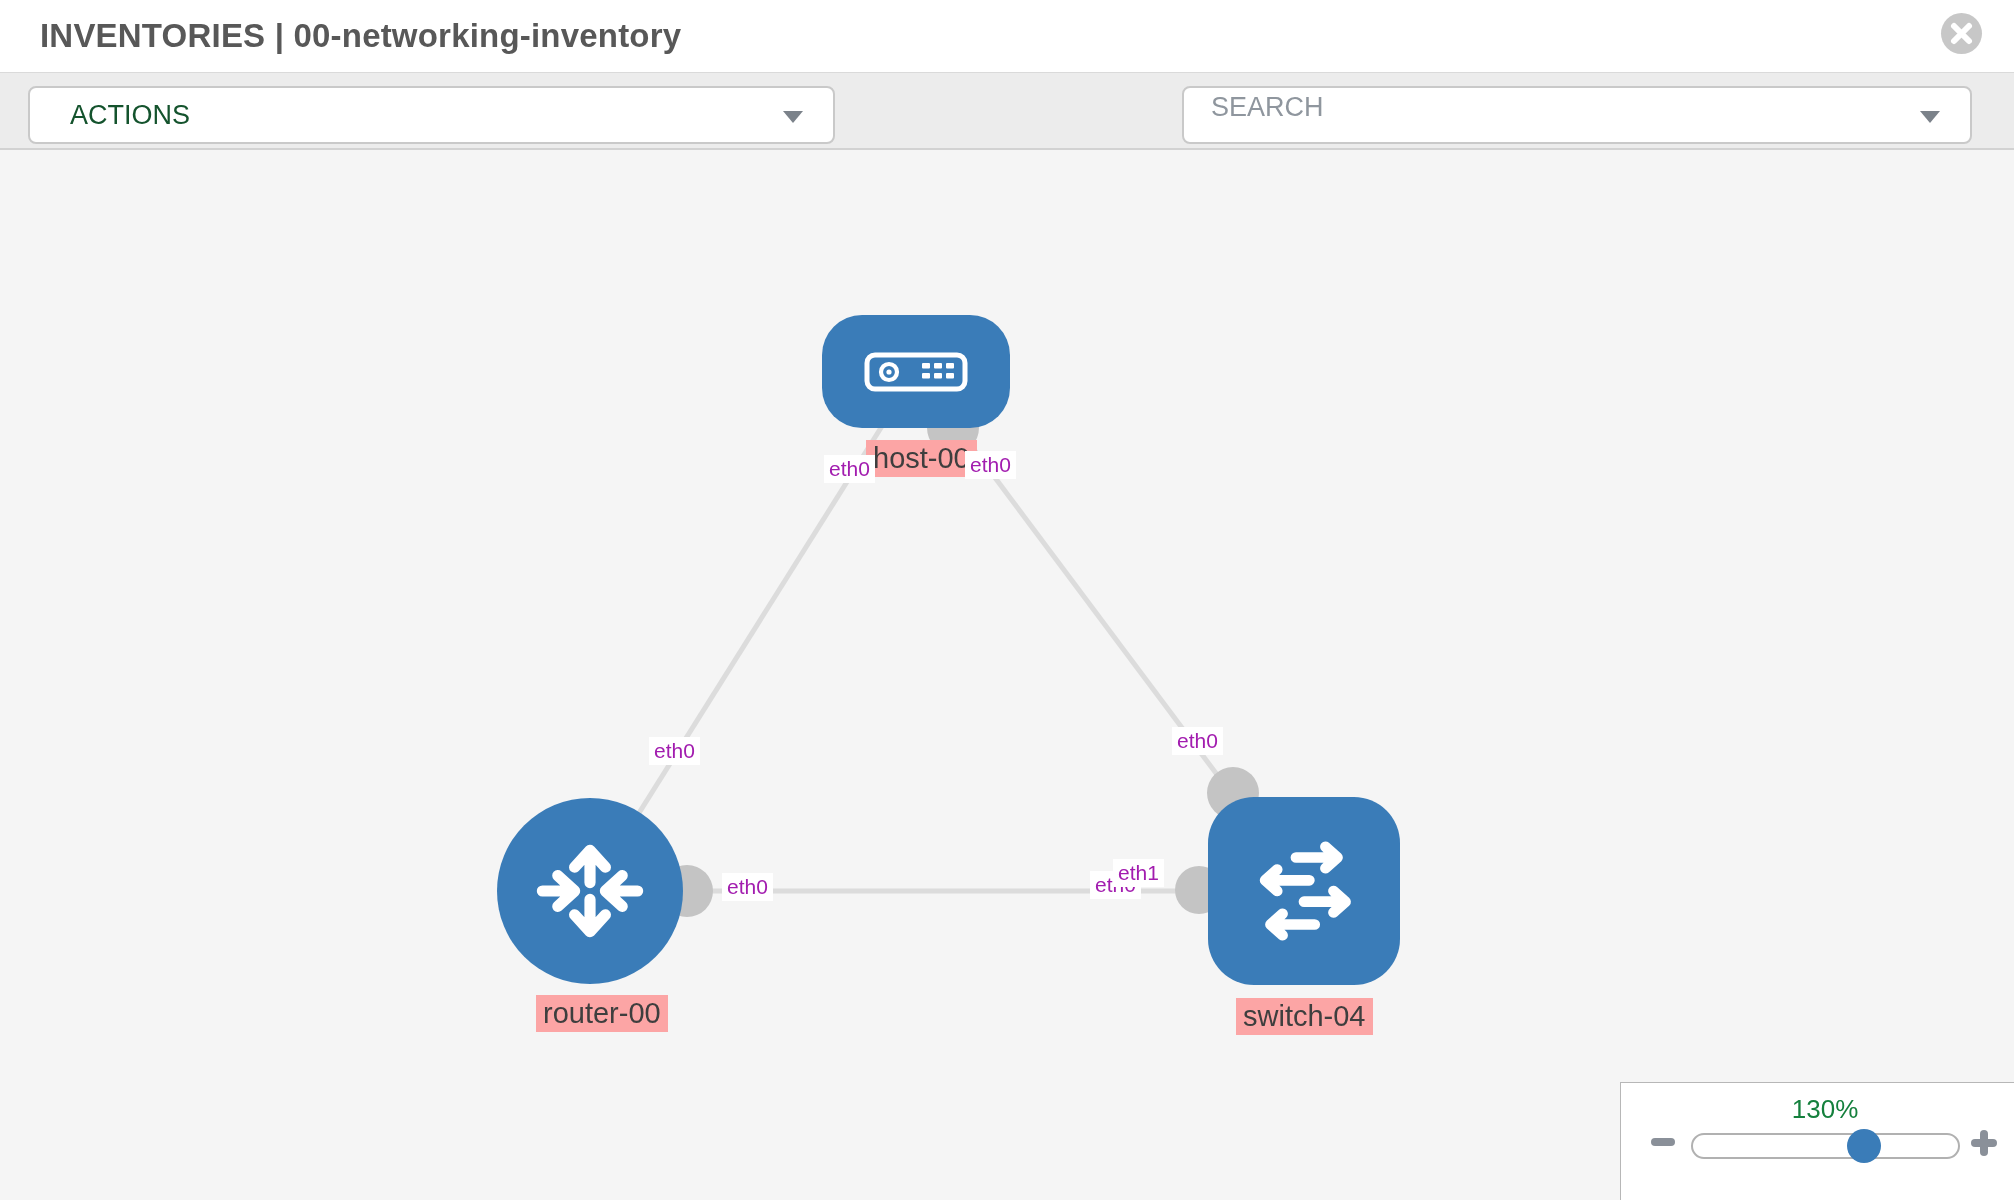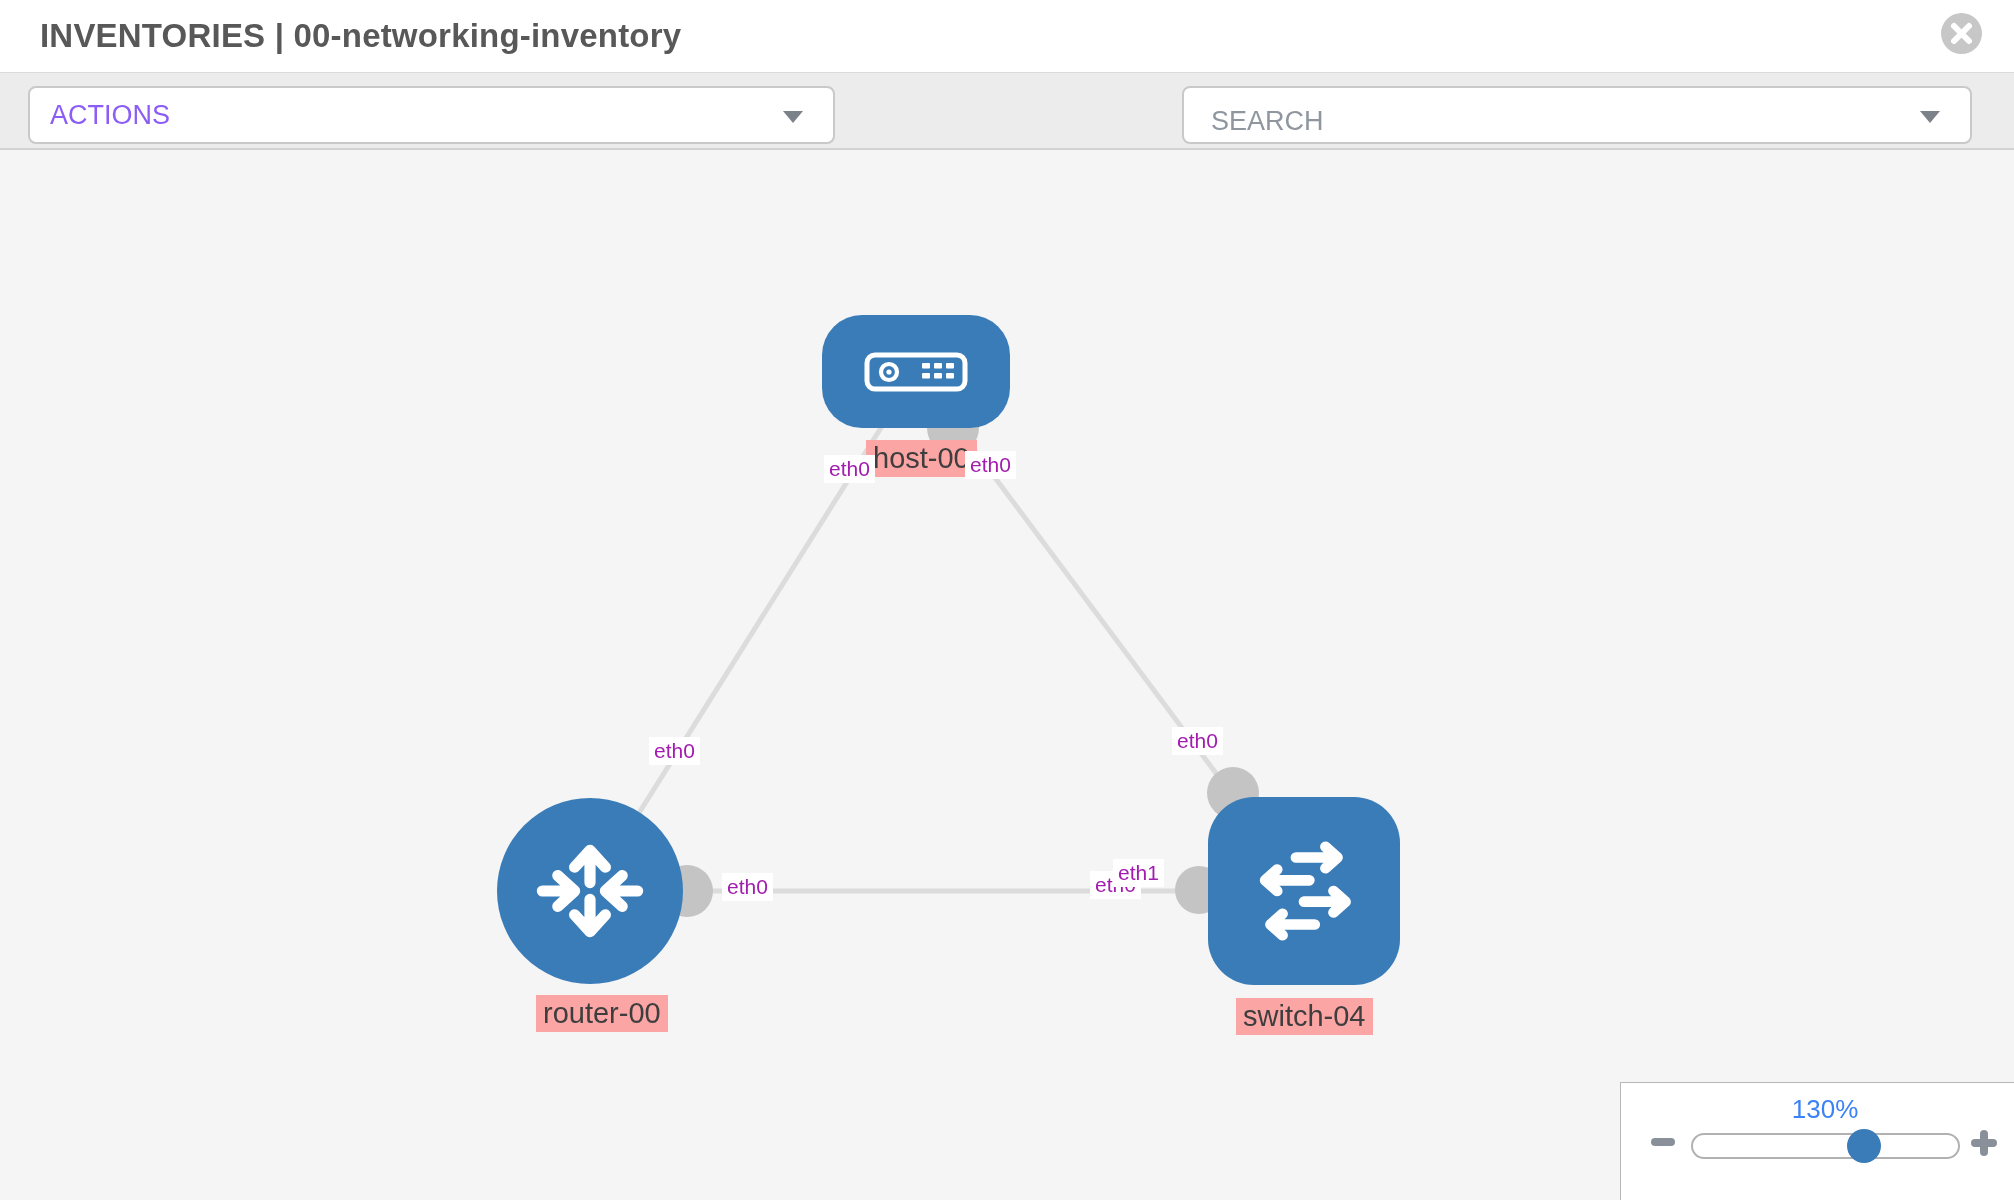--- a/index.html
+++ b/index.html
@@ -13,25 +13,25 @@
   .close-btn { position:absolute; left:1941px; top:13px; width:41px; height:41px;
     border-radius:50%; background:#c7c7c7; cursor:pointer; }
 
   
   .toolbar { position:absolute; left:0; top:72px; width:2014px; height:78px;
     background:#ececec; border-top:1px solid #dadada; border-bottom:2px solid #d2d2d2; }
   .combo { position:absolute; top:13px; height:58px; background:#fff;
     border:2px solid #c9c9c9; border-radius:8px; }
   .combo-actions { left:28px; width:807px; }
   .combo-search  { left:1182px; width:790px; }
-  .combo-text { position:absolute; left:20px; top:0; line-height:54px;
-    font-size:27px; color:#8b5cf6; }
+  .combo-text { position:absolute; left:40px; top:0; line-height:54px;
+    font-size:27px; color:#14532d; }
   .combo input { position:absolute; left:27px; top:0; width:640px; height:38px;
     border:none; outline:none; background:transparent; font-size:27px; color:#555;
-    font-family:inherit;margin-top:14px; }
+    font-family:inherit; }
   .combo input::placeholder { color:#8f969e; opacity:1; }
   .caret { position:absolute; right:30px; top:23px; width:0; height:0;
     border-left:10px solid transparent; border-right:10px solid transparent;
     border-top:12px solid #7b828a; }
   .tool-btn { position:absolute; top:96px; width:38px; height:38px; cursor:pointer; }
   .tool-wrench { left:1054px; }
   .tool-key { left:1121px; }
 
   
   .canvas { position:absolute; left:0; top:150px; width:2014px; height:1050px;
@@ -52,21 +52,21 @@
   .lbl-router { left:528px; top:845px;margin-left:8px; }
   .lbl-switch { left:1236px; top:848px; }
 
   .iface-label { position:absolute; background:#fff; color:#a21caf;
     font-size:21px; padding:2px 5px; white-space:nowrap; }
 
   
   .zoom-panel { position:absolute; left:1620px; top:932px; width:400px; height:120px;
     background:#fff; border:1px solid #b7b7b7; }
   .zoom-level { position:absolute; left:159px; top:11px; width:90px; text-align:center;
-    font-size:26px; color:#3b82f6; }
+    font-size:26px; color:#15803d; }
   .zoom-minus { position:absolute; left:30px; top:55px; width:24px; height:8px;
     background:#8a9099; border-radius:4px; cursor:pointer; }
   .zoom-track { position:absolute; left:70px; top:50px; width:269px; height:26px;
     background:#fff; border:2px solid #b1b1b1; border-radius:13px; cursor:pointer; }
   .zoom-thumb { position:absolute; left:226px; top:46px; width:34px; height:34px;
     border-radius:50%; background:#3a7cb8; cursor:pointer; }
   .zoom-plus { position:absolute; left:350px; top:47px; width:26px; height:26px; cursor:pointer; }
   .zoom-plus .h { position:absolute; left:0; top:9px; width:26px; height:8px;
     background:#8a9099; border-radius:4px; }
   .zoom-plus .v { position:absolute; left:9px; top:0; width:8px; height:26px;

